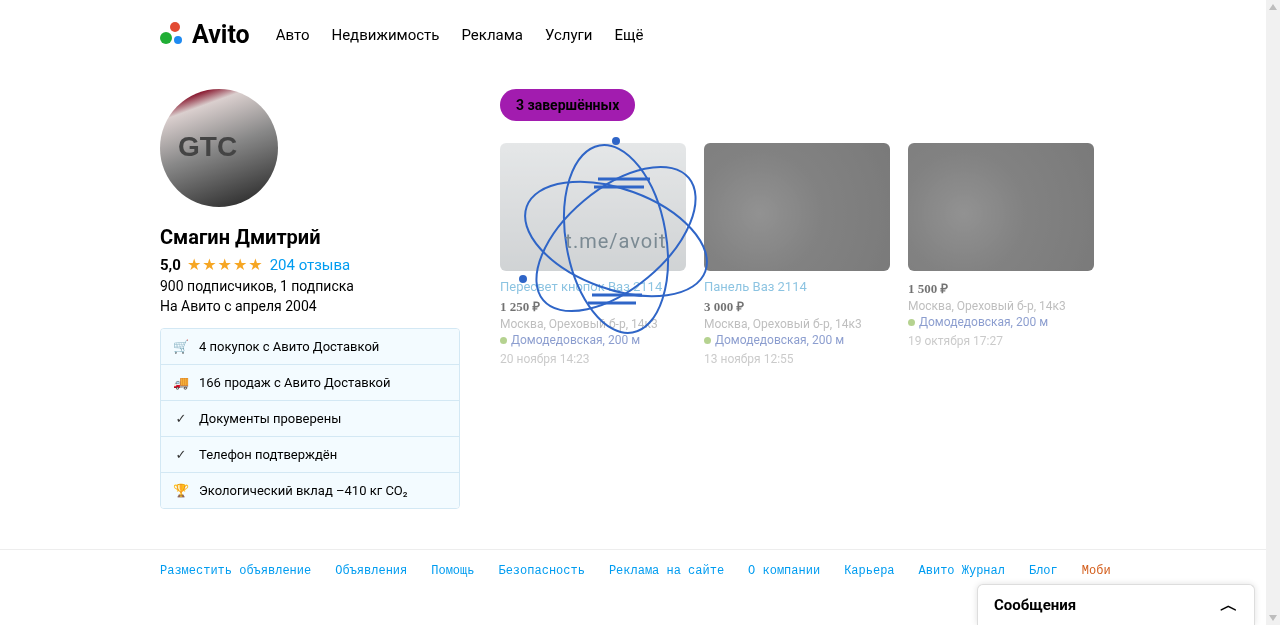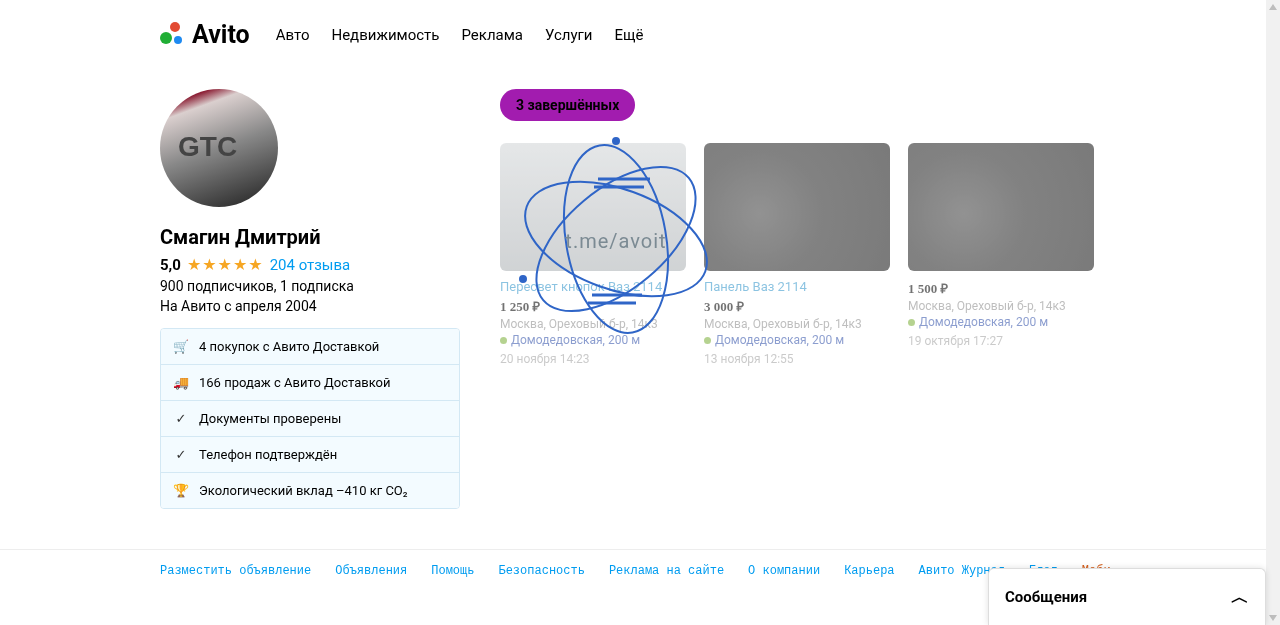--- a/index.html
+++ b/index.html
@@ -176,29 +176,29 @@
   display: flex;
   gap: 24px;
   font-size: 12px;
   font-family: Liberation Mono, monospace;
 }
 .footer a { color: #009cf0; cursor: pointer; }
 .footer a.active { color: #d35c19; }
 
 .messages-panel {
   position: fixed;
-  right: 14px;
+  right: 25px;
   bottom: 0;
   width: 244px;
   background: #fff;
   border: 1px solid #ddd;
   border-bottom: none;
   border-radius: 6px 6px 0 0;
   box-shadow: 0 0 6px rgba(0,0,0,0.12);
-  padding: 16px 16px;
+  padding: 8px 16px;
   display: flex;
   align-items: center;
   justify-content: space-between;
   font-weight: 700;
   font-size: 15px;
 }
 .scrollbar {
   position: fixed;
   right: 0;
   top: 0;

